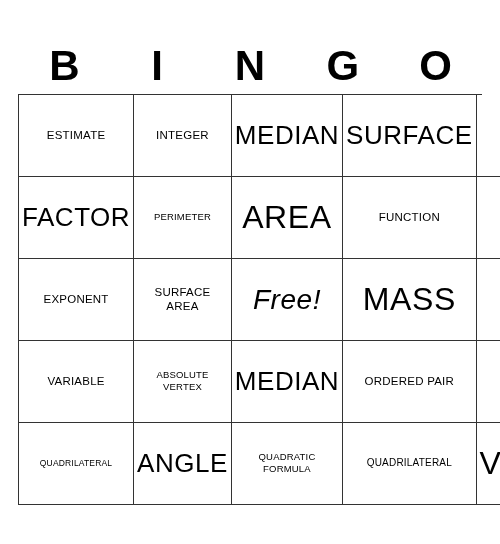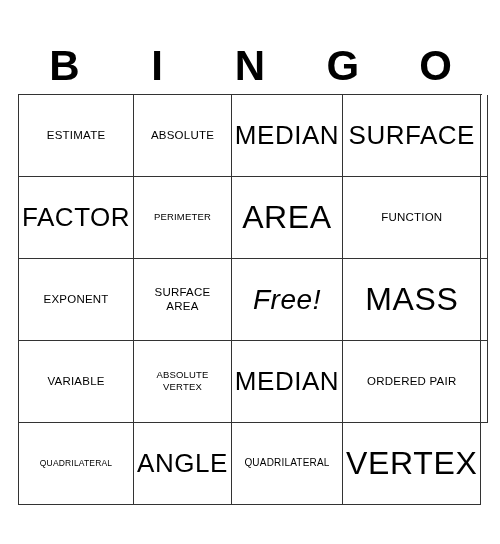--- a/index.html
+++ b/index.html
@@ -70,21 +70,21 @@
       <div class="letter">I</div>
       <div class="letter">N</div>
       <div class="letter">G</div>
       <div class="letter">O</div>
     </div>
   <div class="bingo-grid">
   <div class="bingo-cell">
         <span class="cell-text">ESTIMATE</span>
       </div>
       <div class="bingo-cell">
-        <span class="cell-text">ABSOLUTE</span>
+        <span class="cell-text">INTEGER</span>
       </div>
       <div class="bingo-cell">
         <span class="cell-text cell-large">MEDIAN</span>
       </div>
       <div class="bingo-cell">
         <span class="cell-text cell-large">SURFACE</span>
       </div>
       <div class="bingo-cell"></div>
       <div class="bingo-cell">
         <span class="cell-text cell-large">FACTOR</span>
@@ -125,19 +125,22 @@
         <span class="cell-text">ORDERED PAIR</span>
       </div>
       <div class="bingo-cell"></div>
       <div class="bingo-cell">
         <span class="cell-text" style="font-size: 8.5px;">QUADRILATERAL</span>
       </div>
       <div class="bingo-cell">
         <span class="cell-text cell-large">ANGLE</span>
       </div>
       <div class="bingo-cell">
+        <span class="cell-text" style="font-size: 9.5px;">QUADRATIC FORMULA</span>
+      </div>
+      <div class="bingo-cell">
         <span class="cell-text" style="font-size: 10px;">QUADRILATERAL</span>
       </div>
       <div class="bingo-cell">
         <span class="cell-text cell-xlarge">VERTEX</span>
       </div>
     </div>
 </div>
 
 </body></html>

